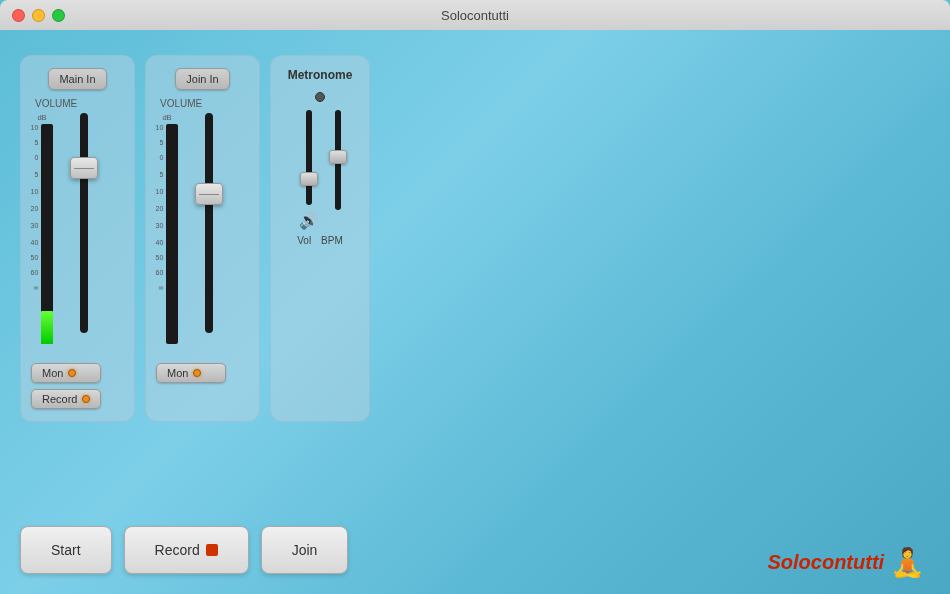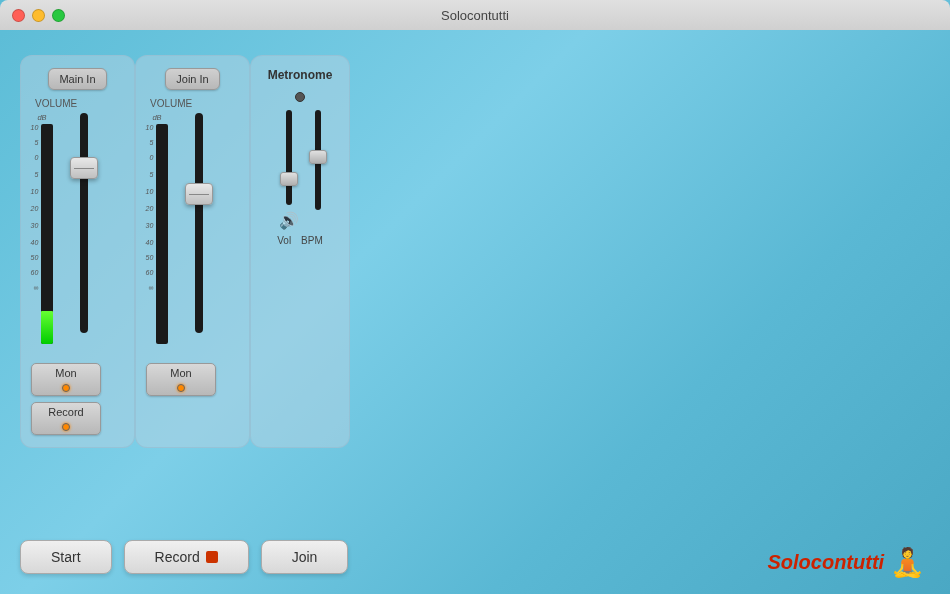--- a/index.html
+++ b/index.html
@@ -54,20 +54,21 @@
     .main-content {
       width: 100%;
       height: calc(100% - 30px);
       position: relative;
       padding: 20px;
     }
 
     
     .channels-area {
       display: flex;
+      gap: 10px;
       margin-top: 5px;
     }
 
     
     .channel-strip {
       background: rgba(180, 210, 225, 0.5);
       border: 1px solid rgba(150, 190, 210, 0.7);
       border-radius: 12px;
       padding: 12px 10px;
       display: flex;
@@ -105,21 +106,20 @@
       width: 100%;
     }
 
     
     .vu-meter {
       width: 22px;
       display: flex;
       flex-direction: column;
       align-items: center;
       position: relative;
-      font-style: italic;
     }
 
     .vu-bar-container {
       width: 12px;
       height: 220px;
       background: #1a1a1a;
       border-radius: 2px;
       position: relative;
       overflow: hidden;
       display: flex;
@@ -181,21 +181,20 @@
       border-radius: 5px;
       padding: 3px 10px;
       font-size: 11px;
       color: #333;
       cursor: pointer;
       display: flex;
       align-items: center;
       gap: 5px;
       box-shadow: 0 1px 2px rgba(0,0,0,0.2);
       min-width: 70px;
-      flex-direction: column;
     }
 
     .led-indicator {
       width: 8px;
       height: 8px;
       border-radius: 50%;
       background: #888;
       border: 1px solid #666;
       display: inline-block;
     }
@@ -291,21 +290,21 @@
       right: 20px;
       display: flex;
       align-items: center;
       gap: 0;
     }
 
     .bottom-btn {
       background: linear-gradient(to bottom, #f0f0f0, #d8d8d8);
       border: 1px solid #aaa;
       border-radius: 8px;
-      padding: 8px 30px;
+      padding: 15px 30px;
       font-size: 14px;
       color: #333;
       cursor: pointer;
       box-shadow: 0 2px 4px rgba(0,0,0,0.15);
       display: flex;
       align-items: center;
       gap: 6px;
       margin-right: 12px;
     }
 

